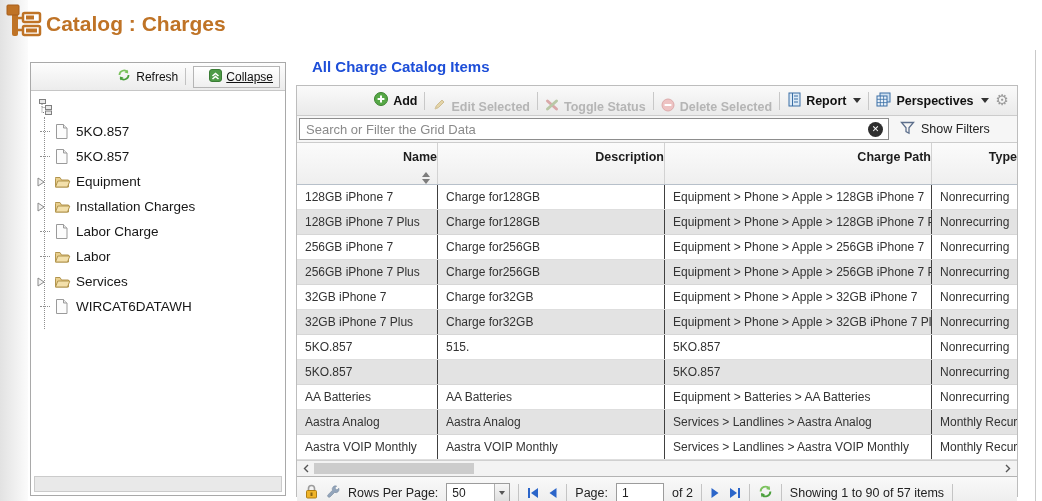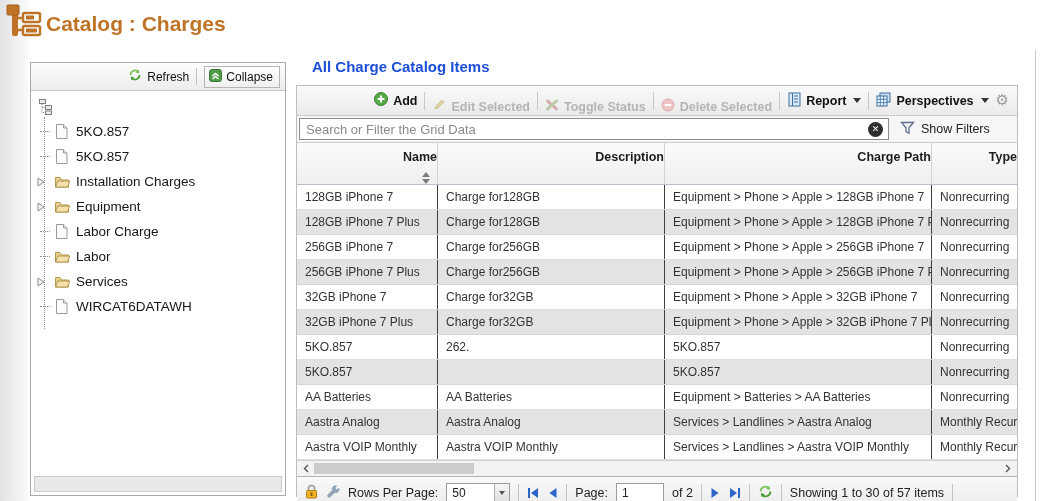--- a/index.html
+++ b/index.html
@@ -19,21 +19,21 @@
   .page-title { position:absolute; left:46px; top:12px; font-size:21px; font-weight:bold; color:#bf7326; }
 
   
   .sidebar { position:absolute; left:30px; top:62px; width:256px; height:434px;
     background:#fff; border:1px solid #a9a9a9; display:flex; flex-direction:column; }
   .side-toolbar { height:28px; flex:0 0 28px; background:linear-gradient(#fdfdfd,#ececec);
     border-bottom:1px solid #c6c6c6; display:flex; align-items:center; justify-content:flex-end;
     padding-right:5px; gap:7px; font-size:12px; }
   .side-btn { display:flex; align-items:center; gap:5px; cursor:default; color:#111; }
   .collapse-btn { border:1px solid #b5b5b5; background:linear-gradient(#ffffff,#efefef);
-    padding:2px 6px 2px 4px; display:flex; align-items:center; gap:4px; }
+    padding:2px 6px 2px 15px; display:flex; align-items:center; gap:4px;text-decoration:underline; }
   .vsep { width:1px; height:17px; background:#c2c2c2; }
 
   .tree { flex:1; position:relative; padding:6px 4px 0 6px; overflow:hidden; }
   .tree-root-icon { margin:2px 0 4px 2px; height:16px; }
   .tree-vline { position:absolute; left:13px; top:26px; height:212px; border-left:1px dotted #8f8f8f; }
   .tree-item { height:25px; display:flex; align-items:center; position:relative; z-index:1; }
   .tree-conn { width:17px; flex:0 0 17px; display:flex; align-items:center; }
   .tree-conn .stub { width:10px; margin-left:3px; border-top:1px dotted #8f8f8f; }
   .tree-ico { width:17px; flex:0 0 17px; margin-right:5px; display:flex; align-items:center; }
   .tree-label { font-size:13.5px; color:#161616; white-space:nowrap; }
@@ -183,35 +183,35 @@
             <svg width="8" height="10" viewBox="0 0 8 10">
               <polygon points="1,1 7,5 1,9" fill="#f5f5f5" stroke="#8a8a8a"></polygon>
             </svg>
           </span>
           <span class="tree-ico">
             <svg width="17" height="15" viewBox="0 0 17 15">
               <path d="M1.5 4.5 v8.5 h13 v-7 h-7 l-1.5-2.5 h-4.5 z" fill="#e9cf8d" stroke="#b2954e"></path>
               <path d="M1.5 13 l2.3-6 h12 l-2.3 6 z" fill="#f3e0ab" stroke="#b2954e"></path>
             </svg>
           </span>
-          <span class="tree-label">Installation Charges</span>
+          <span class="tree-label">Equipment</span>
         </div>
         <div class="tree-item">
           <span class="tree-conn">
             <svg width="8" height="10" viewBox="0 0 8 10">
               <polygon points="1,1 7,5 1,9" fill="#f5f5f5" stroke="#8a8a8a"></polygon>
             </svg>
           </span>
           <span class="tree-ico">
             <svg width="17" height="15" viewBox="0 0 17 15">
               <path d="M1.5 4.5 v8.5 h13 v-7 h-7 l-1.5-2.5 h-4.5 z" fill="#e9cf8d" stroke="#b2954e"></path>
               <path d="M1.5 13 l2.3-6 h12 l-2.3 6 z" fill="#f3e0ab" stroke="#b2954e"></path>
             </svg>
           </span>
-          <span class="tree-label">Equipment</span>
+          <span class="tree-label">Installation Charges</span>
         </div>
         <div class="tree-item">
           <span class="tree-conn">
             <span class="stub"></span>
           </span>
           <span class="tree-ico">
             <svg width="15" height="17" viewBox="0 0 15 17">
               <path d="M2.5 1.5 h7 l3.5 3.5 v10.5 h-10.5 z" fill="#fcfcfc" stroke="#9a9a9a"></path>
               <path d="M9.5 1.5 v3.5 h3.5" fill="#e8e8e8" stroke="#9a9a9a"></path>
             </svg>
@@ -400,21 +400,21 @@
           <div class="cell c3">Nonrecurring</div>
         </div>
         <div class="grid-row alt">
           <div class="cell c0">32GB iPhone 7 Plus</div>
           <div class="cell c1">Charge for32GB</div>
           <div class="cell c2">Equipment &gt; Phone &gt; Apple &gt; 32GB iPhone 7 Plus</div>
           <div class="cell c3">Nonrecurring</div>
         </div>
         <div class="grid-row">
           <div class="cell c0">5KO.857</div>
-          <div class="cell c1">262.</div>
+          <div class="cell c1">515.</div>
           <div class="cell c2">5KO.857</div>
           <div class="cell c3">Nonrecurring</div>
         </div>
         <div class="grid-row alt">
           <div class="cell c0">5KO.857</div>
           <div class="cell c1"></div>
           <div class="cell c2">5KO.857</div>
           <div class="cell c3">Nonrecurring</div>
         </div>
         <div class="grid-row">
@@ -504,16 +504,16 @@
     <span class="vsep"></span>
     <span>
       <svg width="15" height="15" viewBox="0 0 16 16">
         <path d="M13.2 8a5.2 5.2 0 0 1-9.4 3" stroke="#4ba03c" stroke-width="2" fill="none"></path>
         <path d="M2.8 8a5.2 5.2 0 0 1 9.4-3" stroke="#7cc25e" stroke-width="2" fill="none"></path>
         <polygon points="12.2,2 12.8,6.4 8.6,5.2" fill="#7cc25e"></polygon>
         <polygon points="3.8,14 3.2,9.6 7.4,10.8" fill="#4ba03c"></polygon>
       </svg>
     </span>
     <span class="vsep"></span>
-    <span class="pager-status">Showing 1 to 30 of 57 items</span>
+    <span class="pager-status">Showing 1 to 90 of 57 items</span>
     <span class="vsep"></span>
   </div>
 </div>
 
 </body></html>

